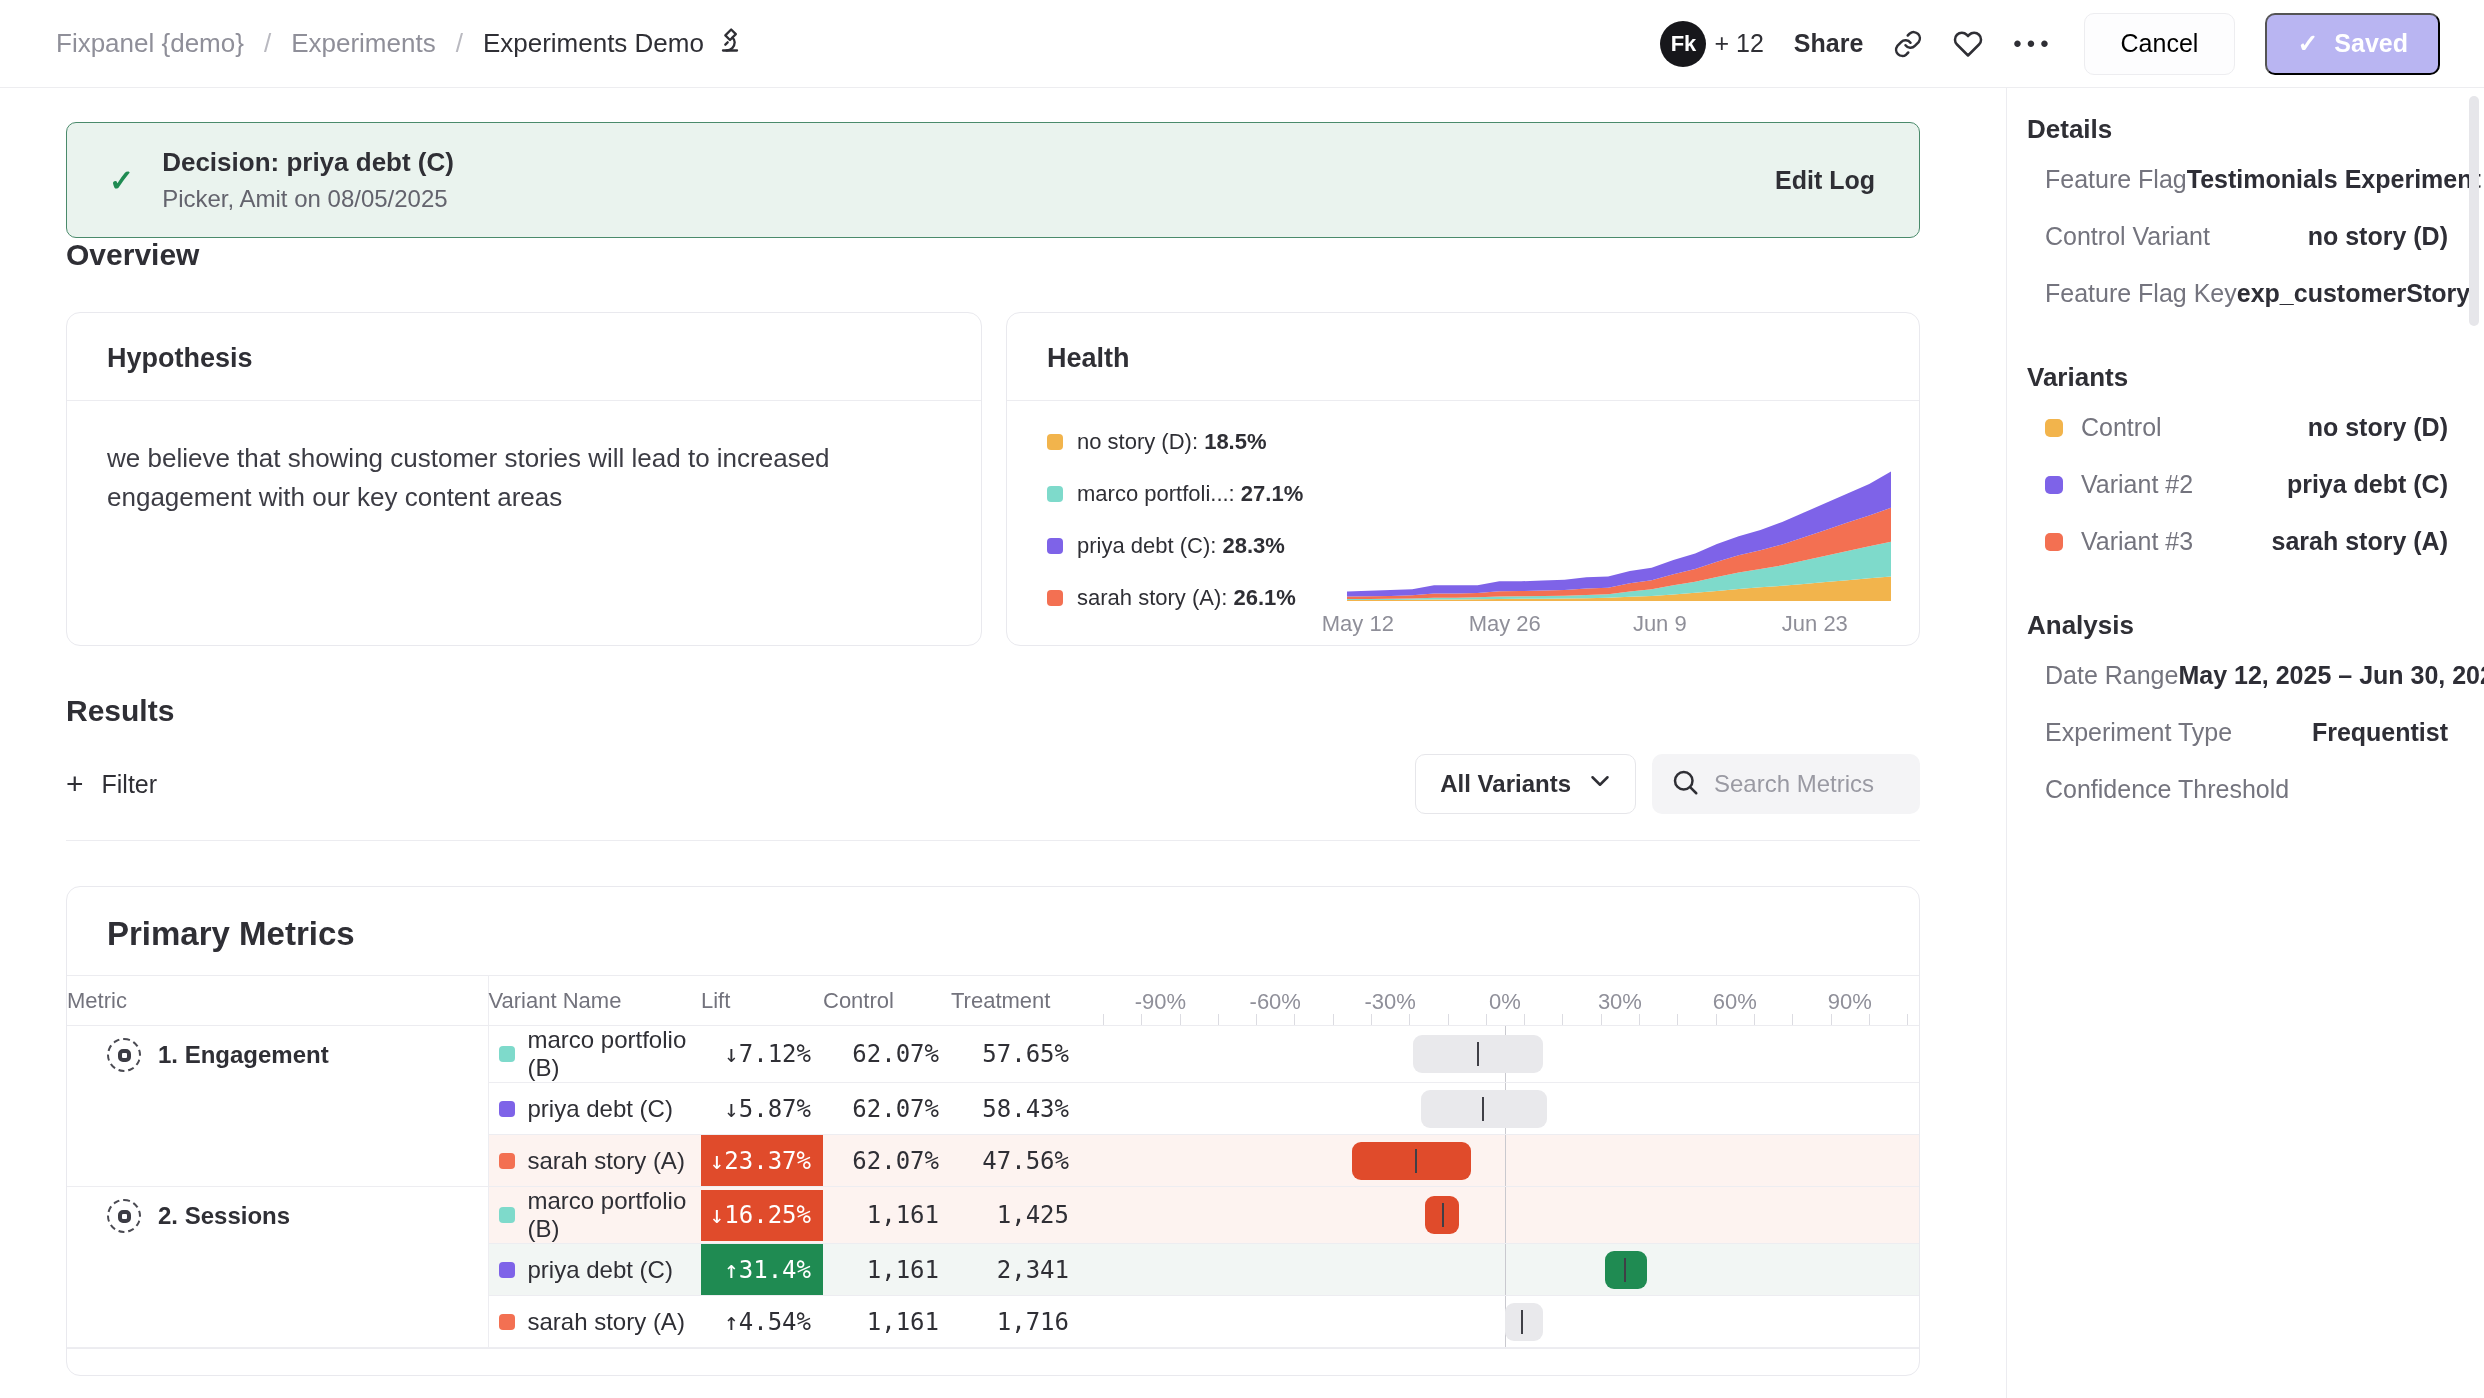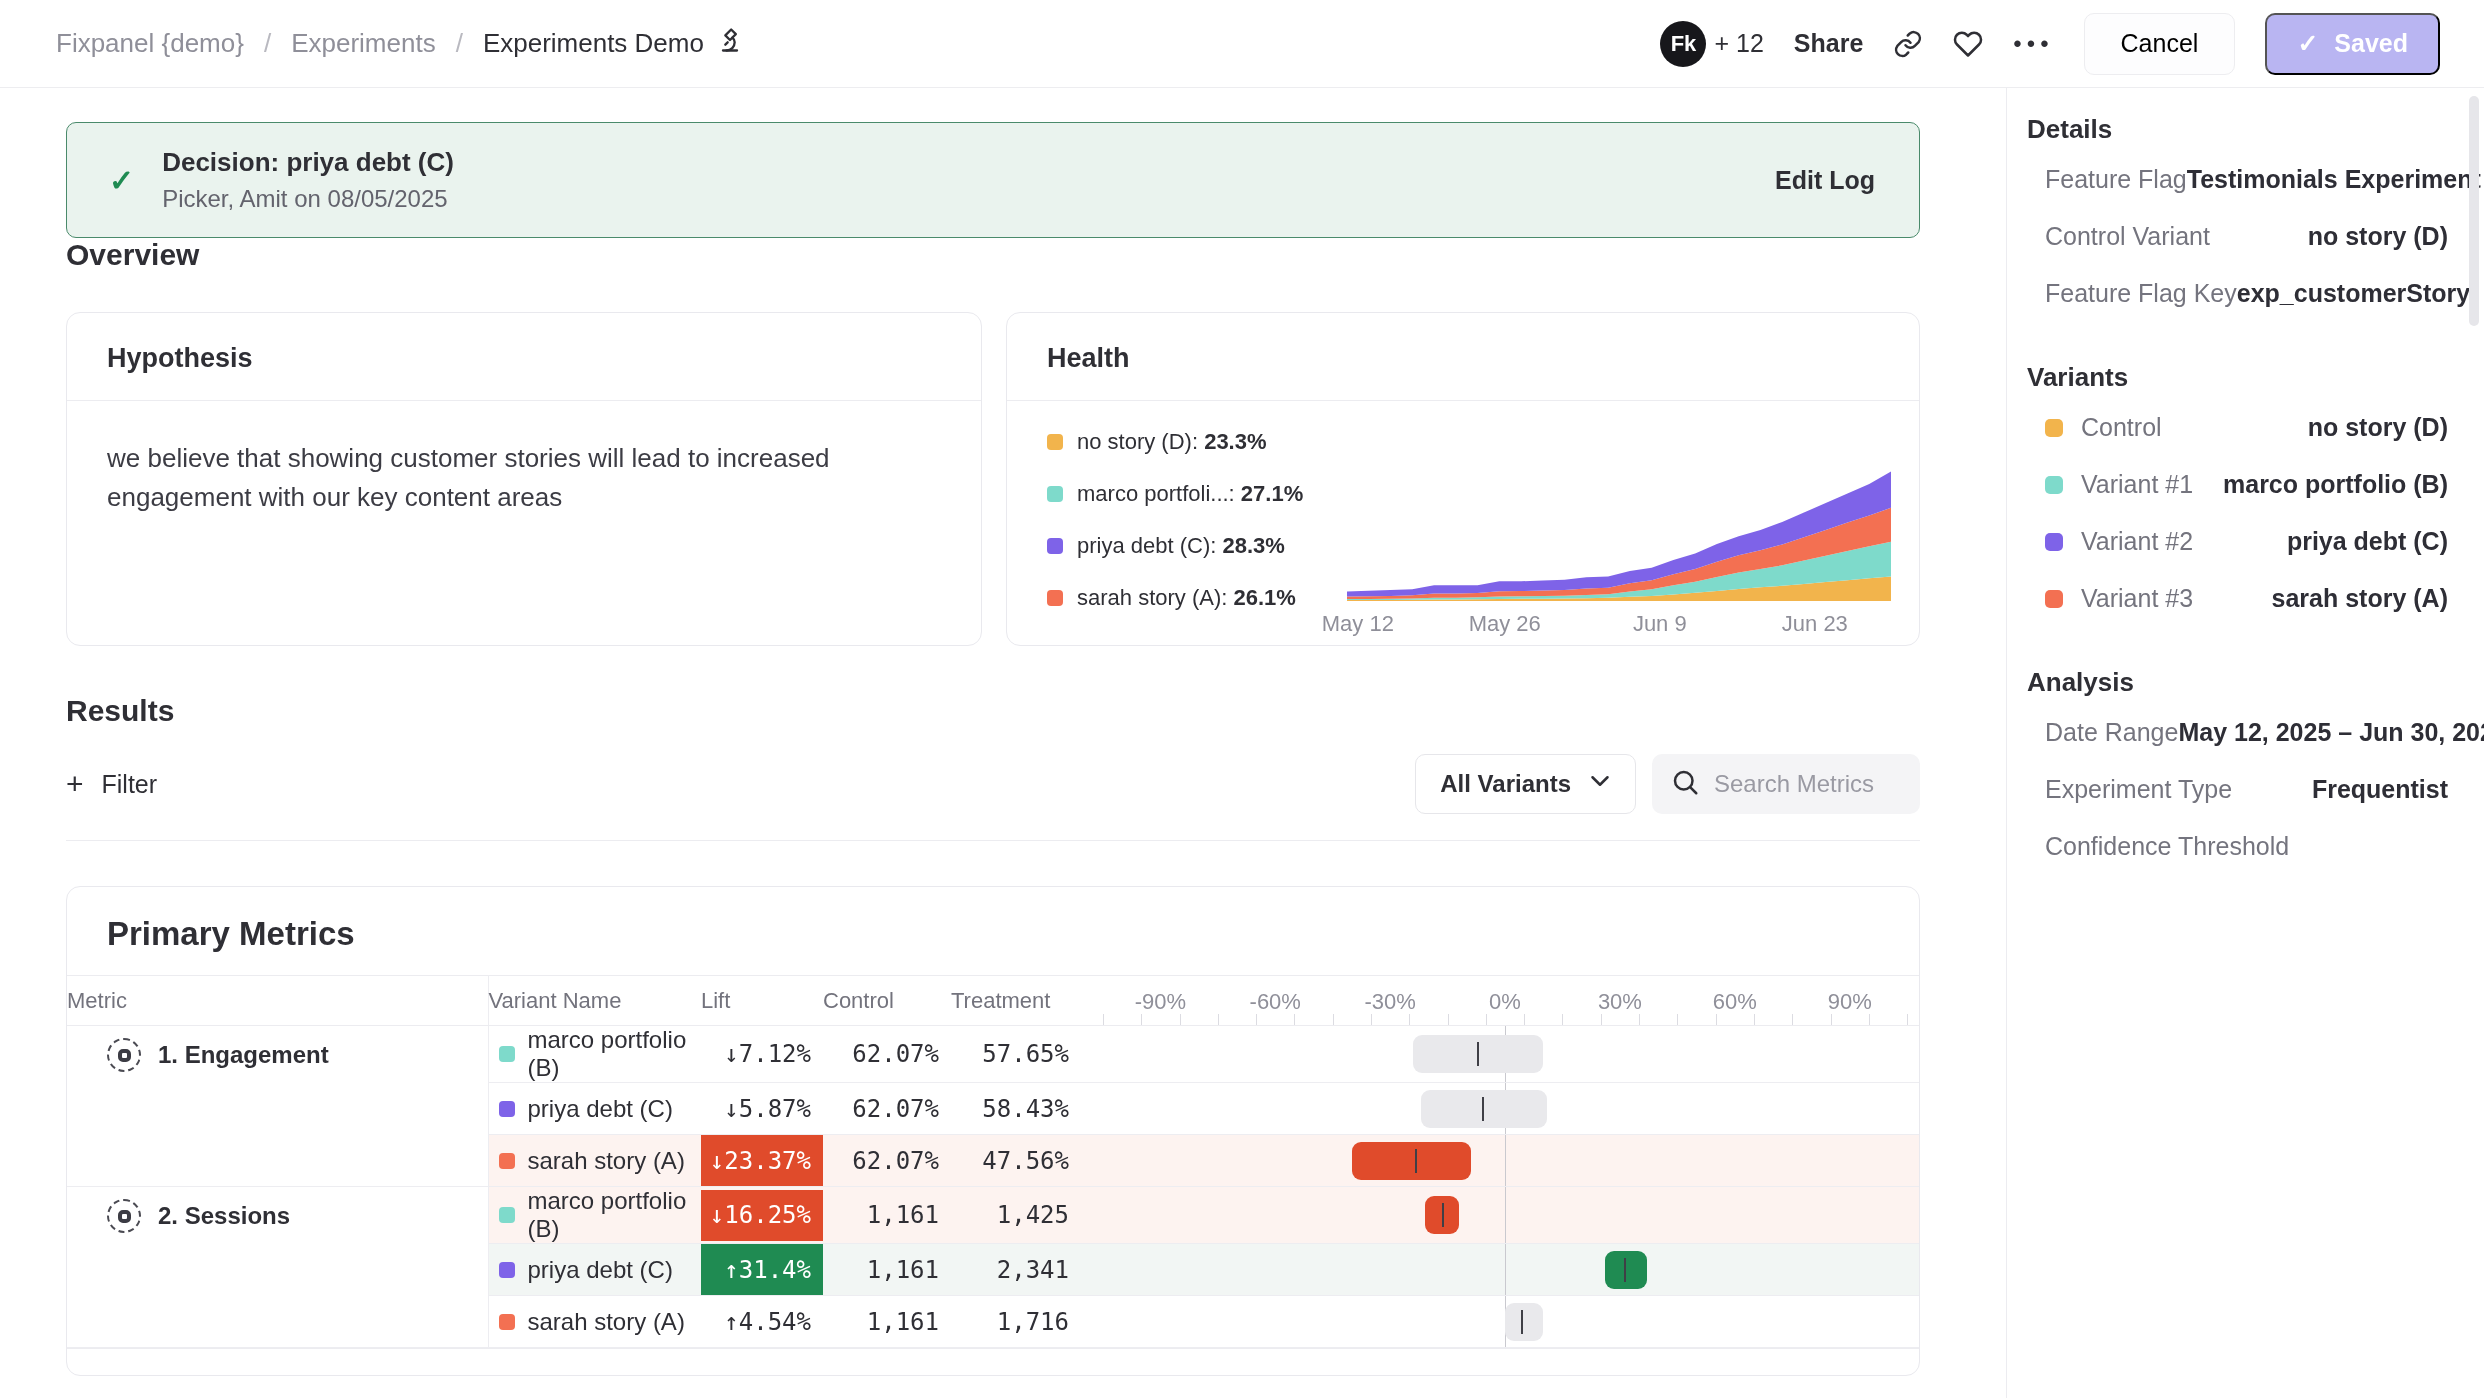--- a/index.html
+++ b/index.html
@@ -195,21 +195,21 @@
         <div class="card-head">Hypothesis</div>
         <p class="hypothesis-body">we believe that showing customer stories will lead to increased engagement with our key content areas</p>
       </section>
 
       <section class="card card-health">
         <div class="card-head">Health</div>
         <div class="health-body">
           <div class="legend" id="health-legend">
               <div class="legend-item">
                 <span class="legend-swatch" style="background: rgb(242, 180, 76);"></span>
-                <span>no story (D): <b>23.3%</b></span>
+                <span>no story (D): <b>18.5%</b></span>
               </div>
               <div class="legend-item">
                 <span class="legend-swatch" style="background: rgb(126, 218, 203);"></span>
                 <span>marco portfoli...: <b>27.1%</b></span>
               </div>
               <div class="legend-item">
                 <span class="legend-swatch" style="background: rgb(126, 99, 232);"></span>
                 <span>priya debt (C): <b>28.3%</b></span>
               </div>
               <div class="legend-item">
@@ -465,25 +465,20 @@
     </div>
     <div class="side-section">
       <div class="side-h">Variants</div>
       <div class="side-rows" id="variants-rows">
           <div class="side-row">
             <span class="v-swatch" style="background: rgb(242, 180, 76);"></span>
             <span class="side-label">Control</span>
             <span class="side-value">no story (D)</span>
           </div>
           <div class="side-row">
-            <span class="v-swatch" style="background: rgb(126, 218, 203);"></span>
-            <span class="side-label">Variant #1</span>
-            <span class="side-value">marco portfolio (B)</span>
-          </div>
-          <div class="side-row">
             <span class="v-swatch" style="background: rgb(126, 99, 232);"></span>
             <span class="side-label">Variant #2</span>
             <span class="side-value">priya debt (C)</span>
           </div>
           <div class="side-row">
             <span class="v-swatch" style="background: rgb(243, 112, 82);"></span>
             <span class="side-label">Variant #3</span>
             <span class="side-value">sarah story (A)</span>
           </div>
         </div>

